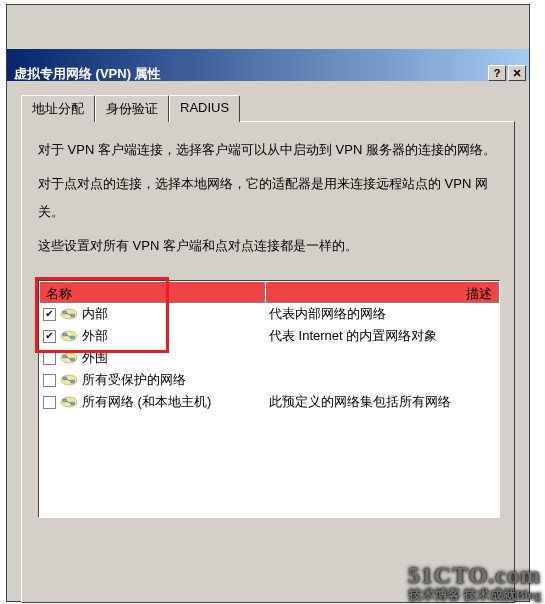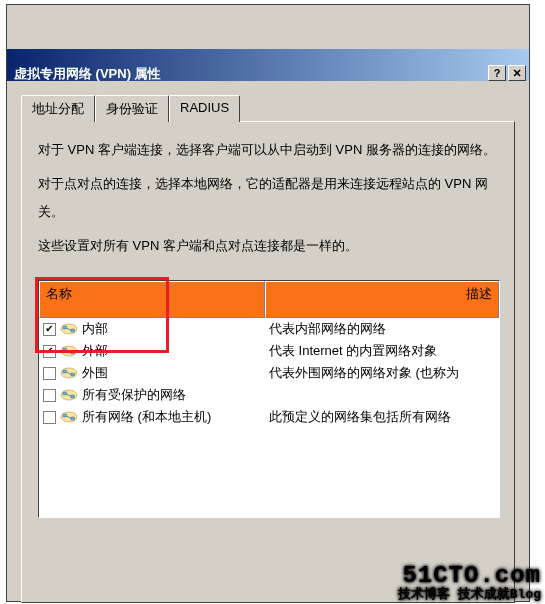--- a/index.html
+++ b/index.html
@@ -95,22 +95,22 @@
     border-left: 1px solid #404040;
     border-right: 1px solid #fff;
     border-bottom: 1px solid #fff;
     background: #fff;
     width: 462px;
     height: 238px;
     position: relative;
   }
   .headerrow {
     display: flex;
-    height: 37px;
-    background: #f97316;
+    height: 22px;
+    background: #ef4444;
   }
   .hcell {
     border: 1px solid #fff;
     border-right: 1px solid #808080;
     border-bottom: 1px solid #808080;
     padding: 3px 6px;
     font-size: 13px;
   }
   .col-name { width: 226px; }
   .col-desc { flex: 1; text-align: right; }
@@ -171,22 +171,22 @@
     border: 1px solid #404040;
     border-top: 1px solid #fff;
     border-left: 1px solid #fff;
     font-size: 13px;
     display: flex; align-items: center; justify-content: center;
     cursor: pointer;
   }
   .watermark {
     position: absolute;
     right: 4px; bottom: 2px;
-    color: #000000;
-    font-family: Liberation Mono, monospace;
+    color: #737373;
+    font-family: Liberation Serif, serif;
     text-align: right;
     text-shadow: 0 0 3px #000, 0 0 4px #000;
     pointer-events: none;
     line-height: 1.05;
   }
   .watermark .big { font-size: 24px; font-weight: bold; letter-spacing: 1px; }
   .watermark .small { font-size: 13px; font-weight: bold; }
 </style>
 </head>
 <body>
@@ -251,21 +251,20 @@
       <span class="icon-net">
                   <svg width="18" height="14" viewBox="0 0 18 14">
   <ellipse cx="9" cy="7" rx="8" ry="5" fill="#F5E7A0" stroke="#B89A3B" stroke-width="0.6"></ellipse>
   <rect x="3" y="4" width="3.5" height="3" fill="#6FAEDC" stroke="#2B5B8C" stroke-width="0.4"></rect>
   <rect x="11" y="7" width="3.5" height="3" fill="#6FAEDC" stroke="#2B5B8C" stroke-width="0.4"></rect>
   <line x1="6.5" y1="6" x2="11" y2="8.5" stroke="#2B5B8C" stroke-width="0.7"></line>
 </svg>
                 </span>
       <span>外围</span>
     </div>
-    <div class="cell-desc">代表外围网络的网络对象 (也称为</div>
   </div>
             <div class="row">
     <div class="cell-name">
       <span class="chk"></span>
       <span class="icon-net">
                   <svg width="18" height="14" viewBox="0 0 18 14">
   <ellipse cx="9" cy="7" rx="8" ry="5" fill="#F5E7A0" stroke="#B89A3B" stroke-width="0.6"></ellipse>
   <rect x="3" y="4" width="3.5" height="3" fill="#6FAEDC" stroke="#2B5B8C" stroke-width="0.4"></rect>
   <rect x="11" y="7" width="3.5" height="3" fill="#6FAEDC" stroke="#2B5B8C" stroke-width="0.4"></rect>
   <line x1="6.5" y1="6" x2="11" y2="8.5" stroke="#2B5B8C" stroke-width="0.7"></line>

